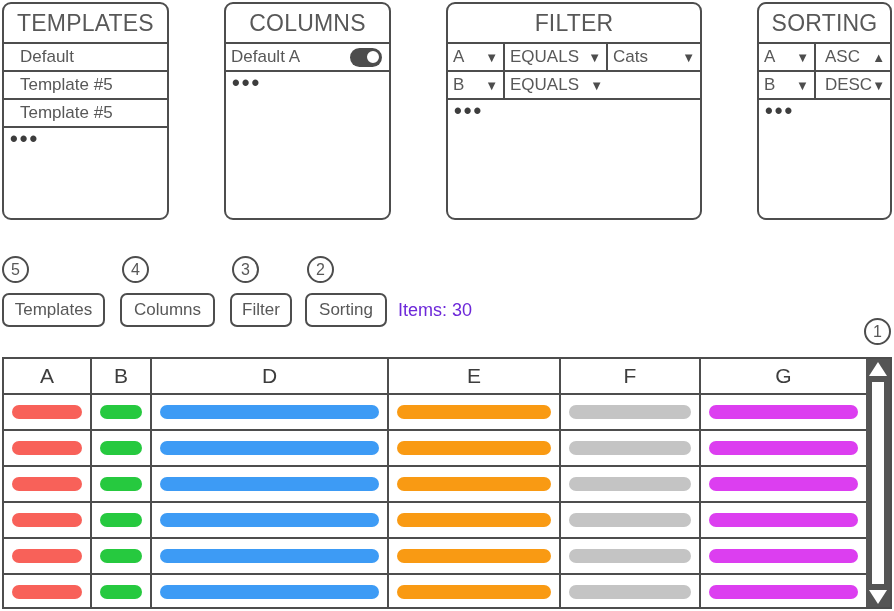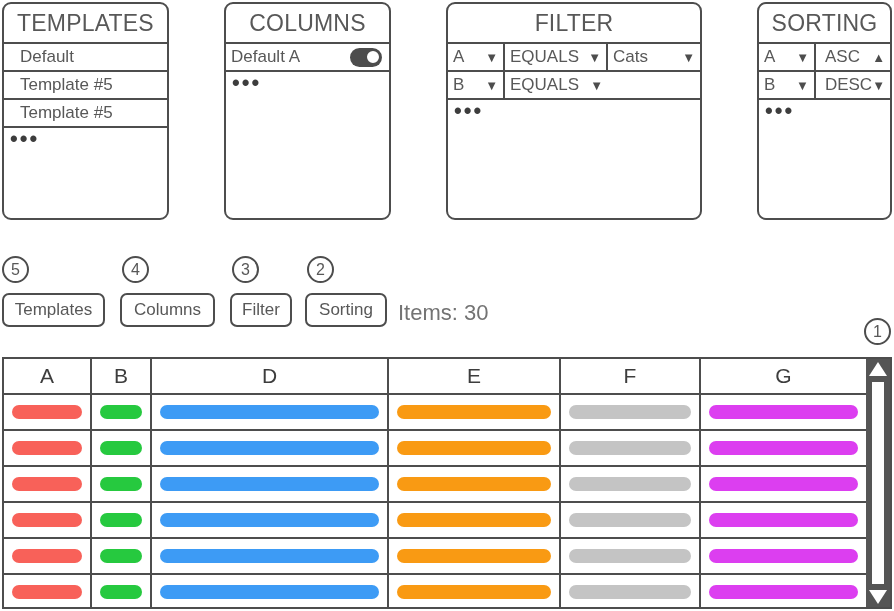--- a/index.html
+++ b/index.html
@@ -163,22 +163,22 @@
     align-items: center;
     justify-content: center;
     font-size: 17px;
     color: #585858;
     padding: 0 9px;
   }
   #items-count {
     position: absolute;
     left: 398px;
     top: 300px;
-    font-size: 22px;
-    color: #737373;
+    font-size: 18px;
+    color: #6d28d9;
   }
 
   
   #table-wrap {
     position: absolute;
     left: 2px;
     top: 357px;
     width: 890px;
     height: 252px;
     box-sizing: border-box;

